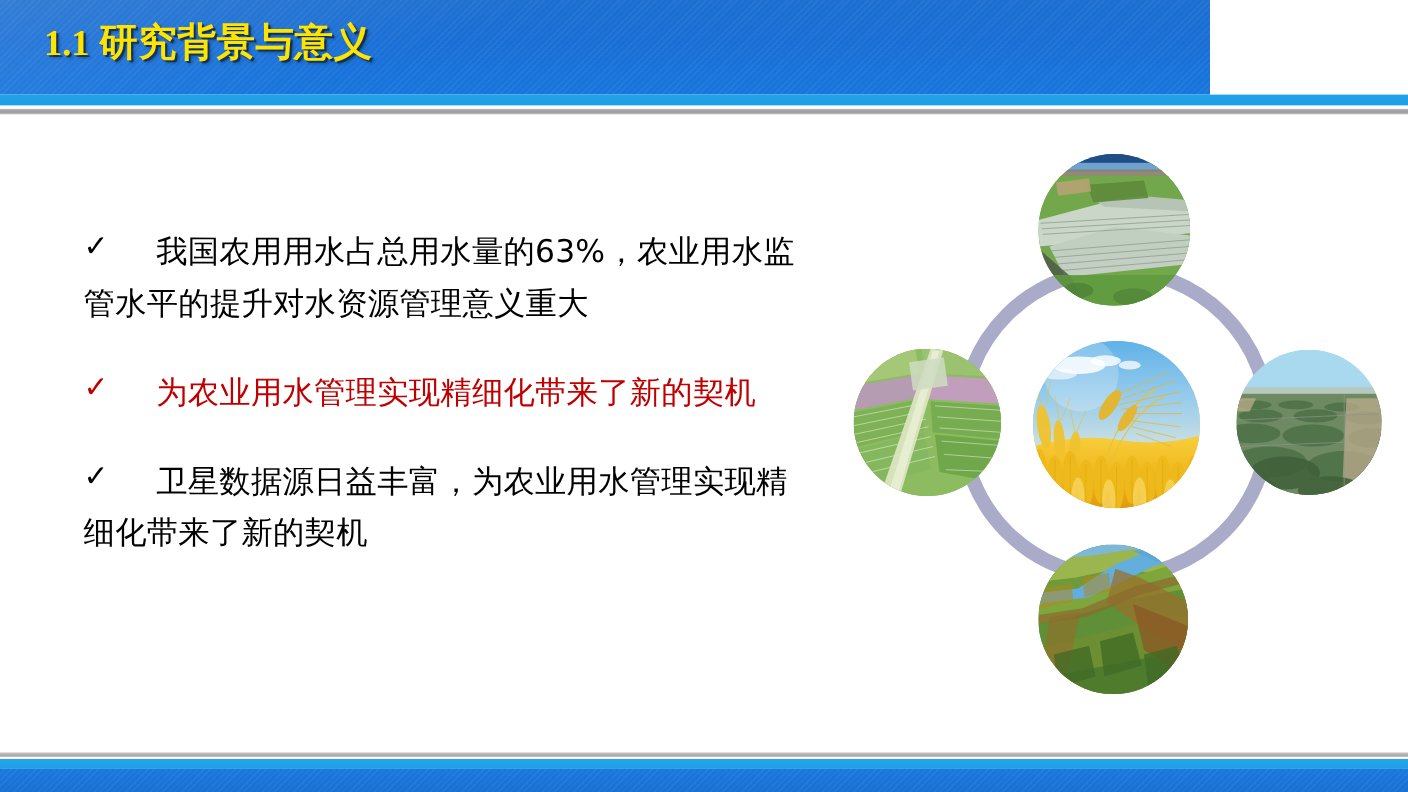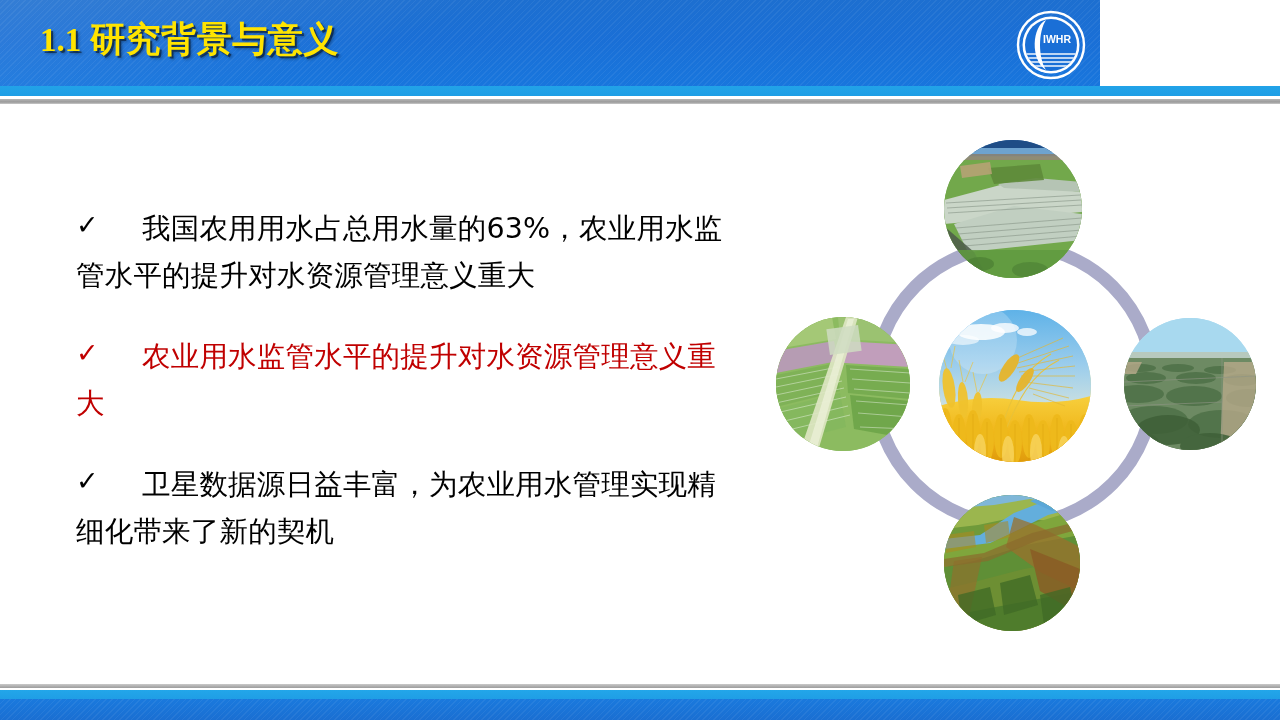--- a/index.html
+++ b/index.html
@@ -287,59 +287,36 @@
 <div class="slide">
 
   <div class="header">
     <div class="header-sheen"></div>
 
     <div class="header-title">
       <span class="num">1.1</span><span class="cn">研究背景与意义</span>
     </div>
 
 
-    <div class="logo">
-      <svg viewBox="0 0 70 70" width="70" height="70">
-        <defs>
-          <clipPath id="innerClip">
-              <circle cx="35" cy="35" r="26"></circle>
-            </clipPath>
-        </defs>
-        <circle cx="35" cy="35" r="33" fill="none" stroke="#ffffff" stroke-width="2.4"></circle>
-        <circle cx="35" cy="35" r="28.5" fill="#ffffff"></circle>
-        <circle cx="35" cy="35" r="26" fill="#1a6fd6"></circle>
-        <g clip-path="url(#innerClip)">
-          <g stroke="#ffffff" stroke-width="1.5" opacity="0.95">
-            <line x1="9" y1="44" x2="61" y2="44"></line>
-            <line x1="9" y1="48" x2="61" y2="48"></line>
-            <line x1="9" y1="52" x2="61" y2="52"></line>
-            <line x1="9" y1="56" x2="61" y2="56"></line>
-          </g>
-          <path d="M30 10 C16 16, 14 50, 30 60 C22 48, 22 22, 30 10 Z" fill="#ffffff"></path>
-          <path d="M31 11 C20 18, 19 48, 31 59 L35 59 L35 11 Z" fill="#ffffff" opacity="0.0"></path>
-        </g>
-        <text x="41" y="33" font-family="Liberation Sans, sans-serif" font-size="10.5" font-weight="bold" fill="#ffffff" text-anchor="middle">IWHR</text>
-      </svg>
-    </div>
   </div>
 
   <div class="band-cyan"></div>
   <div class="band-white"></div>
   <div class="band-gray"></div>
 
   <div class="bullets">
 
     <div class="bullet b1">
       <span class="bullet-mark">✓</span>
       <div class="bullet-text">我国农用用水占总用水量的63%，农业用水监管水平的提升对水资源管理意义重大</div>
     </div>
 
     <div class="bullet b2">
       <span class="bullet-mark">✓</span>
-      <div class="bullet-text">农业用水监管水平的提升对水资源管理意义重大</div>
+      <div class="bullet-text">为农业用水管理实现精细化带来了新的契机</div>
     </div>
 
     <div class="bullet b3">
       <span class="bullet-mark">✓</span>
       <div class="bullet-text">卫星数据源日益丰富，为农业用水管理实现精细化带来了新的契机</div>
     </div>
 
   </div>
 
   <div class="diagram">

